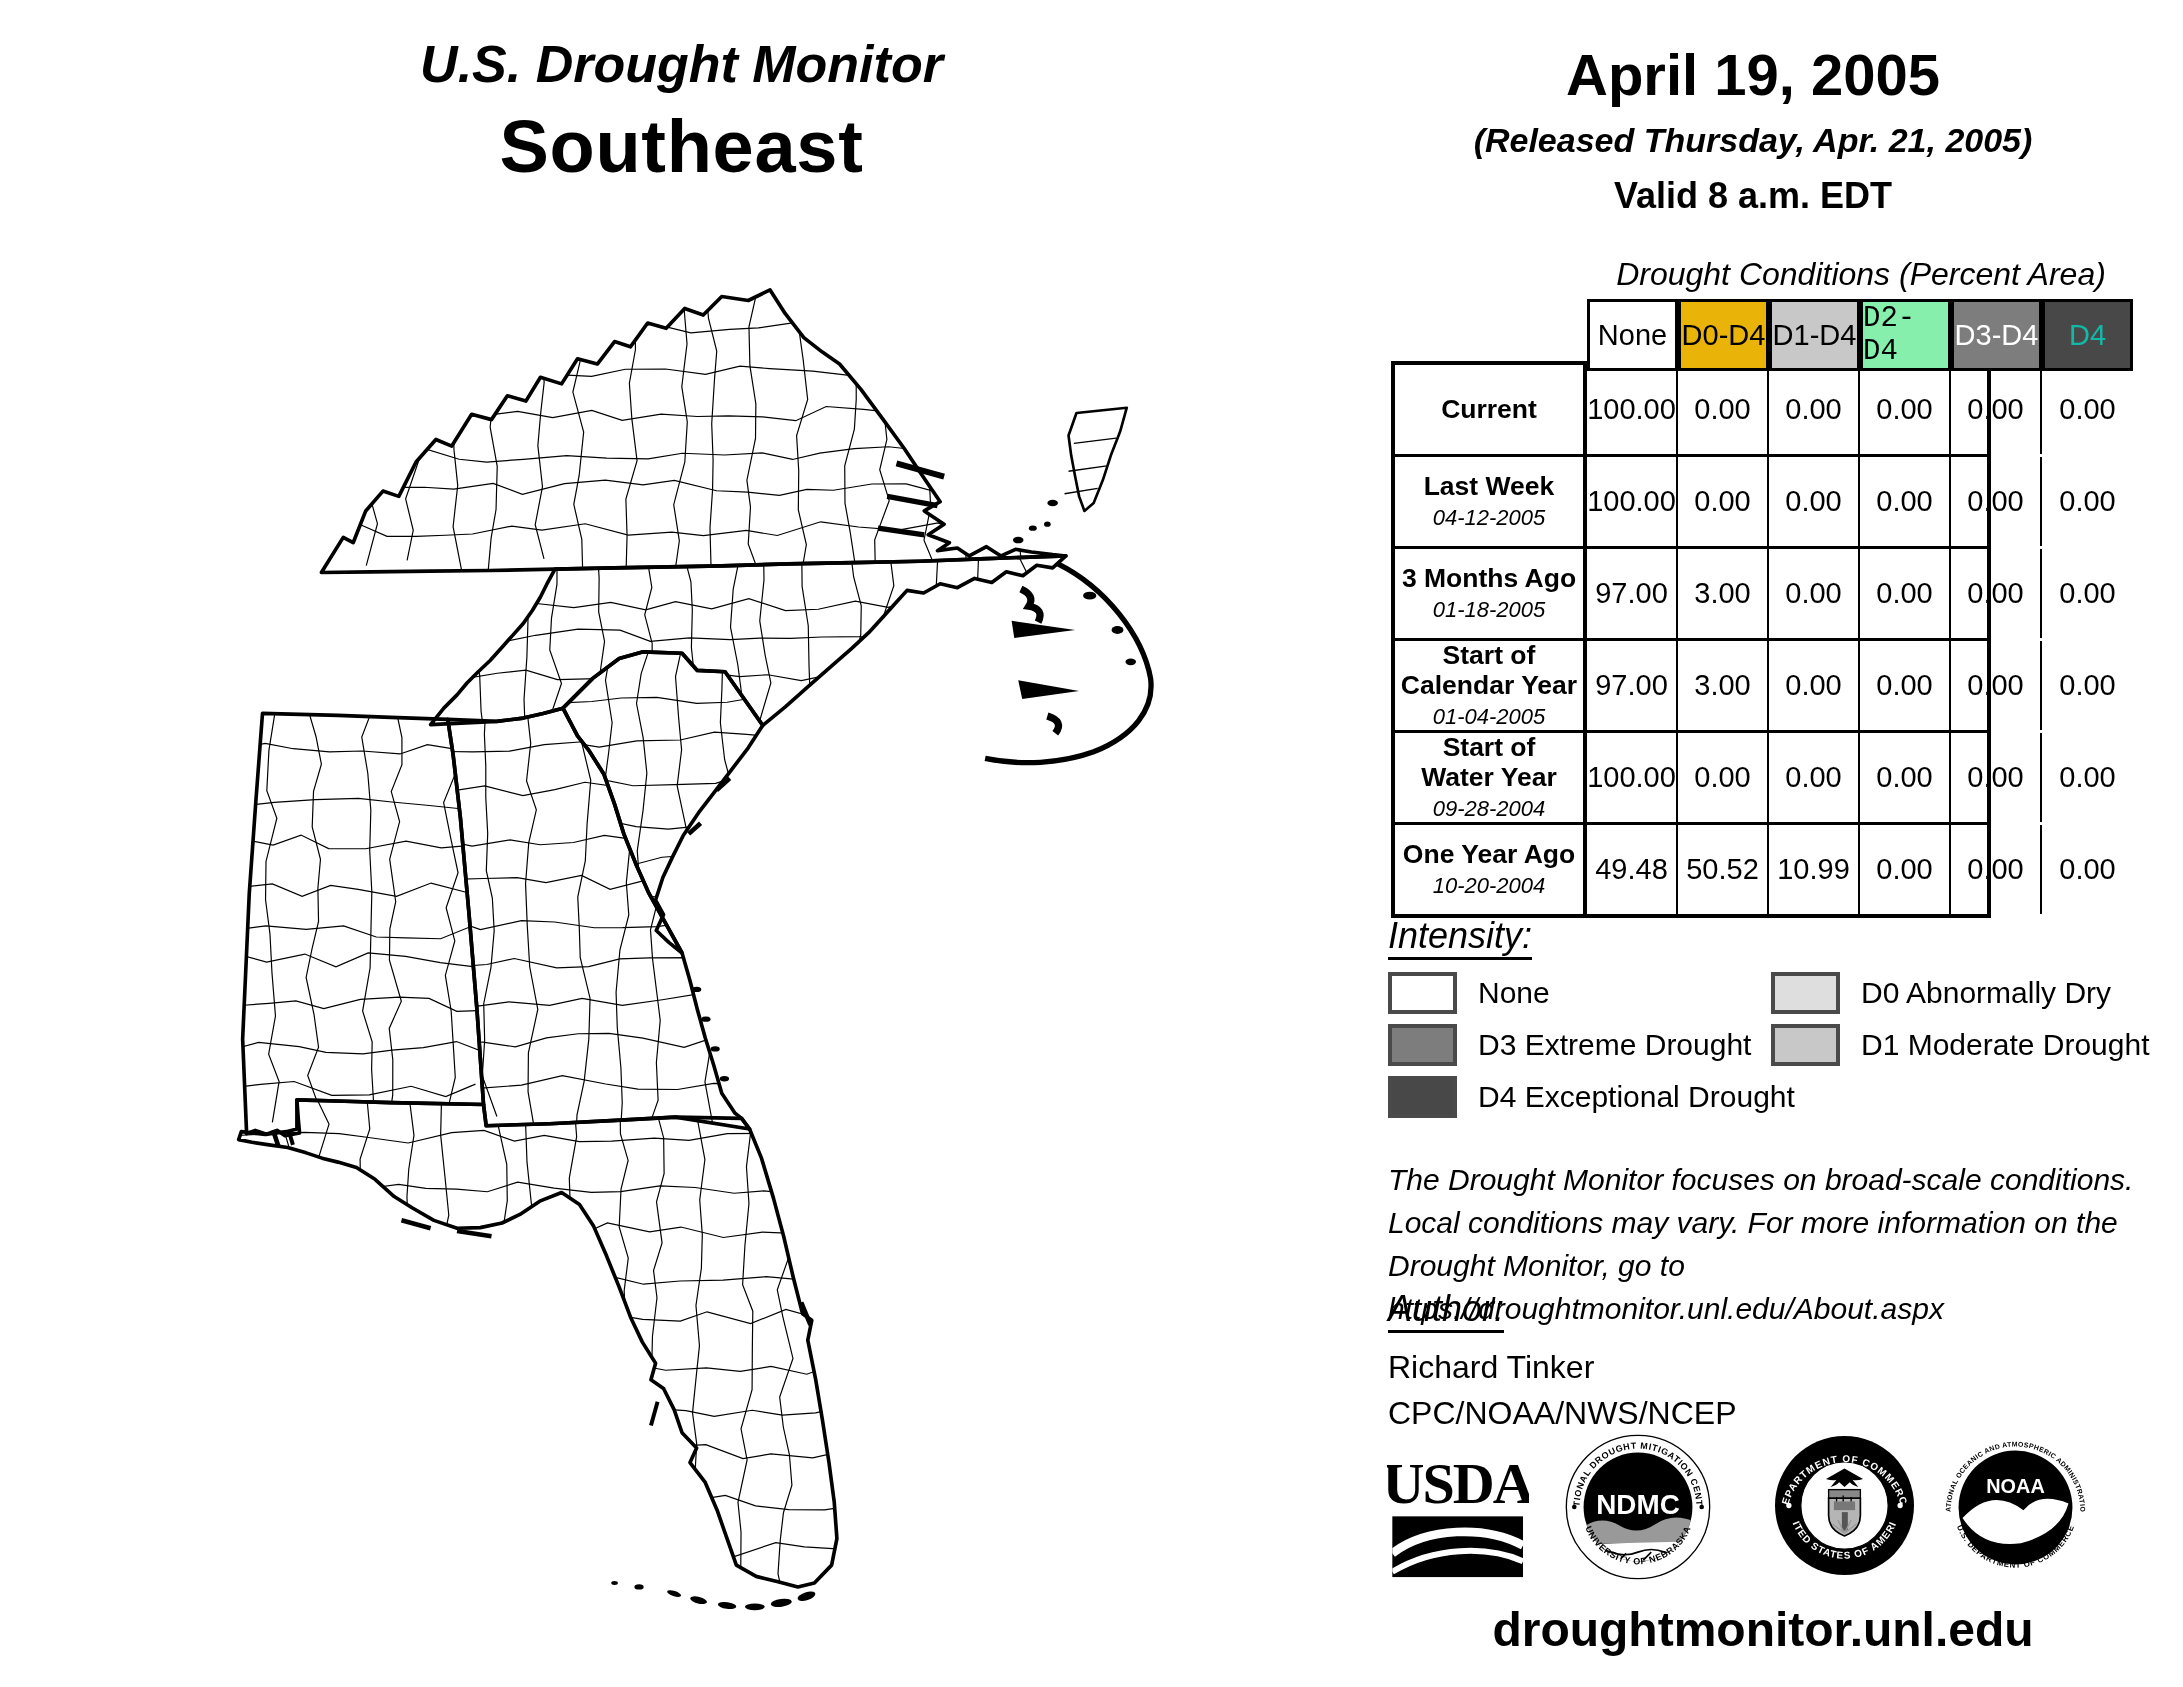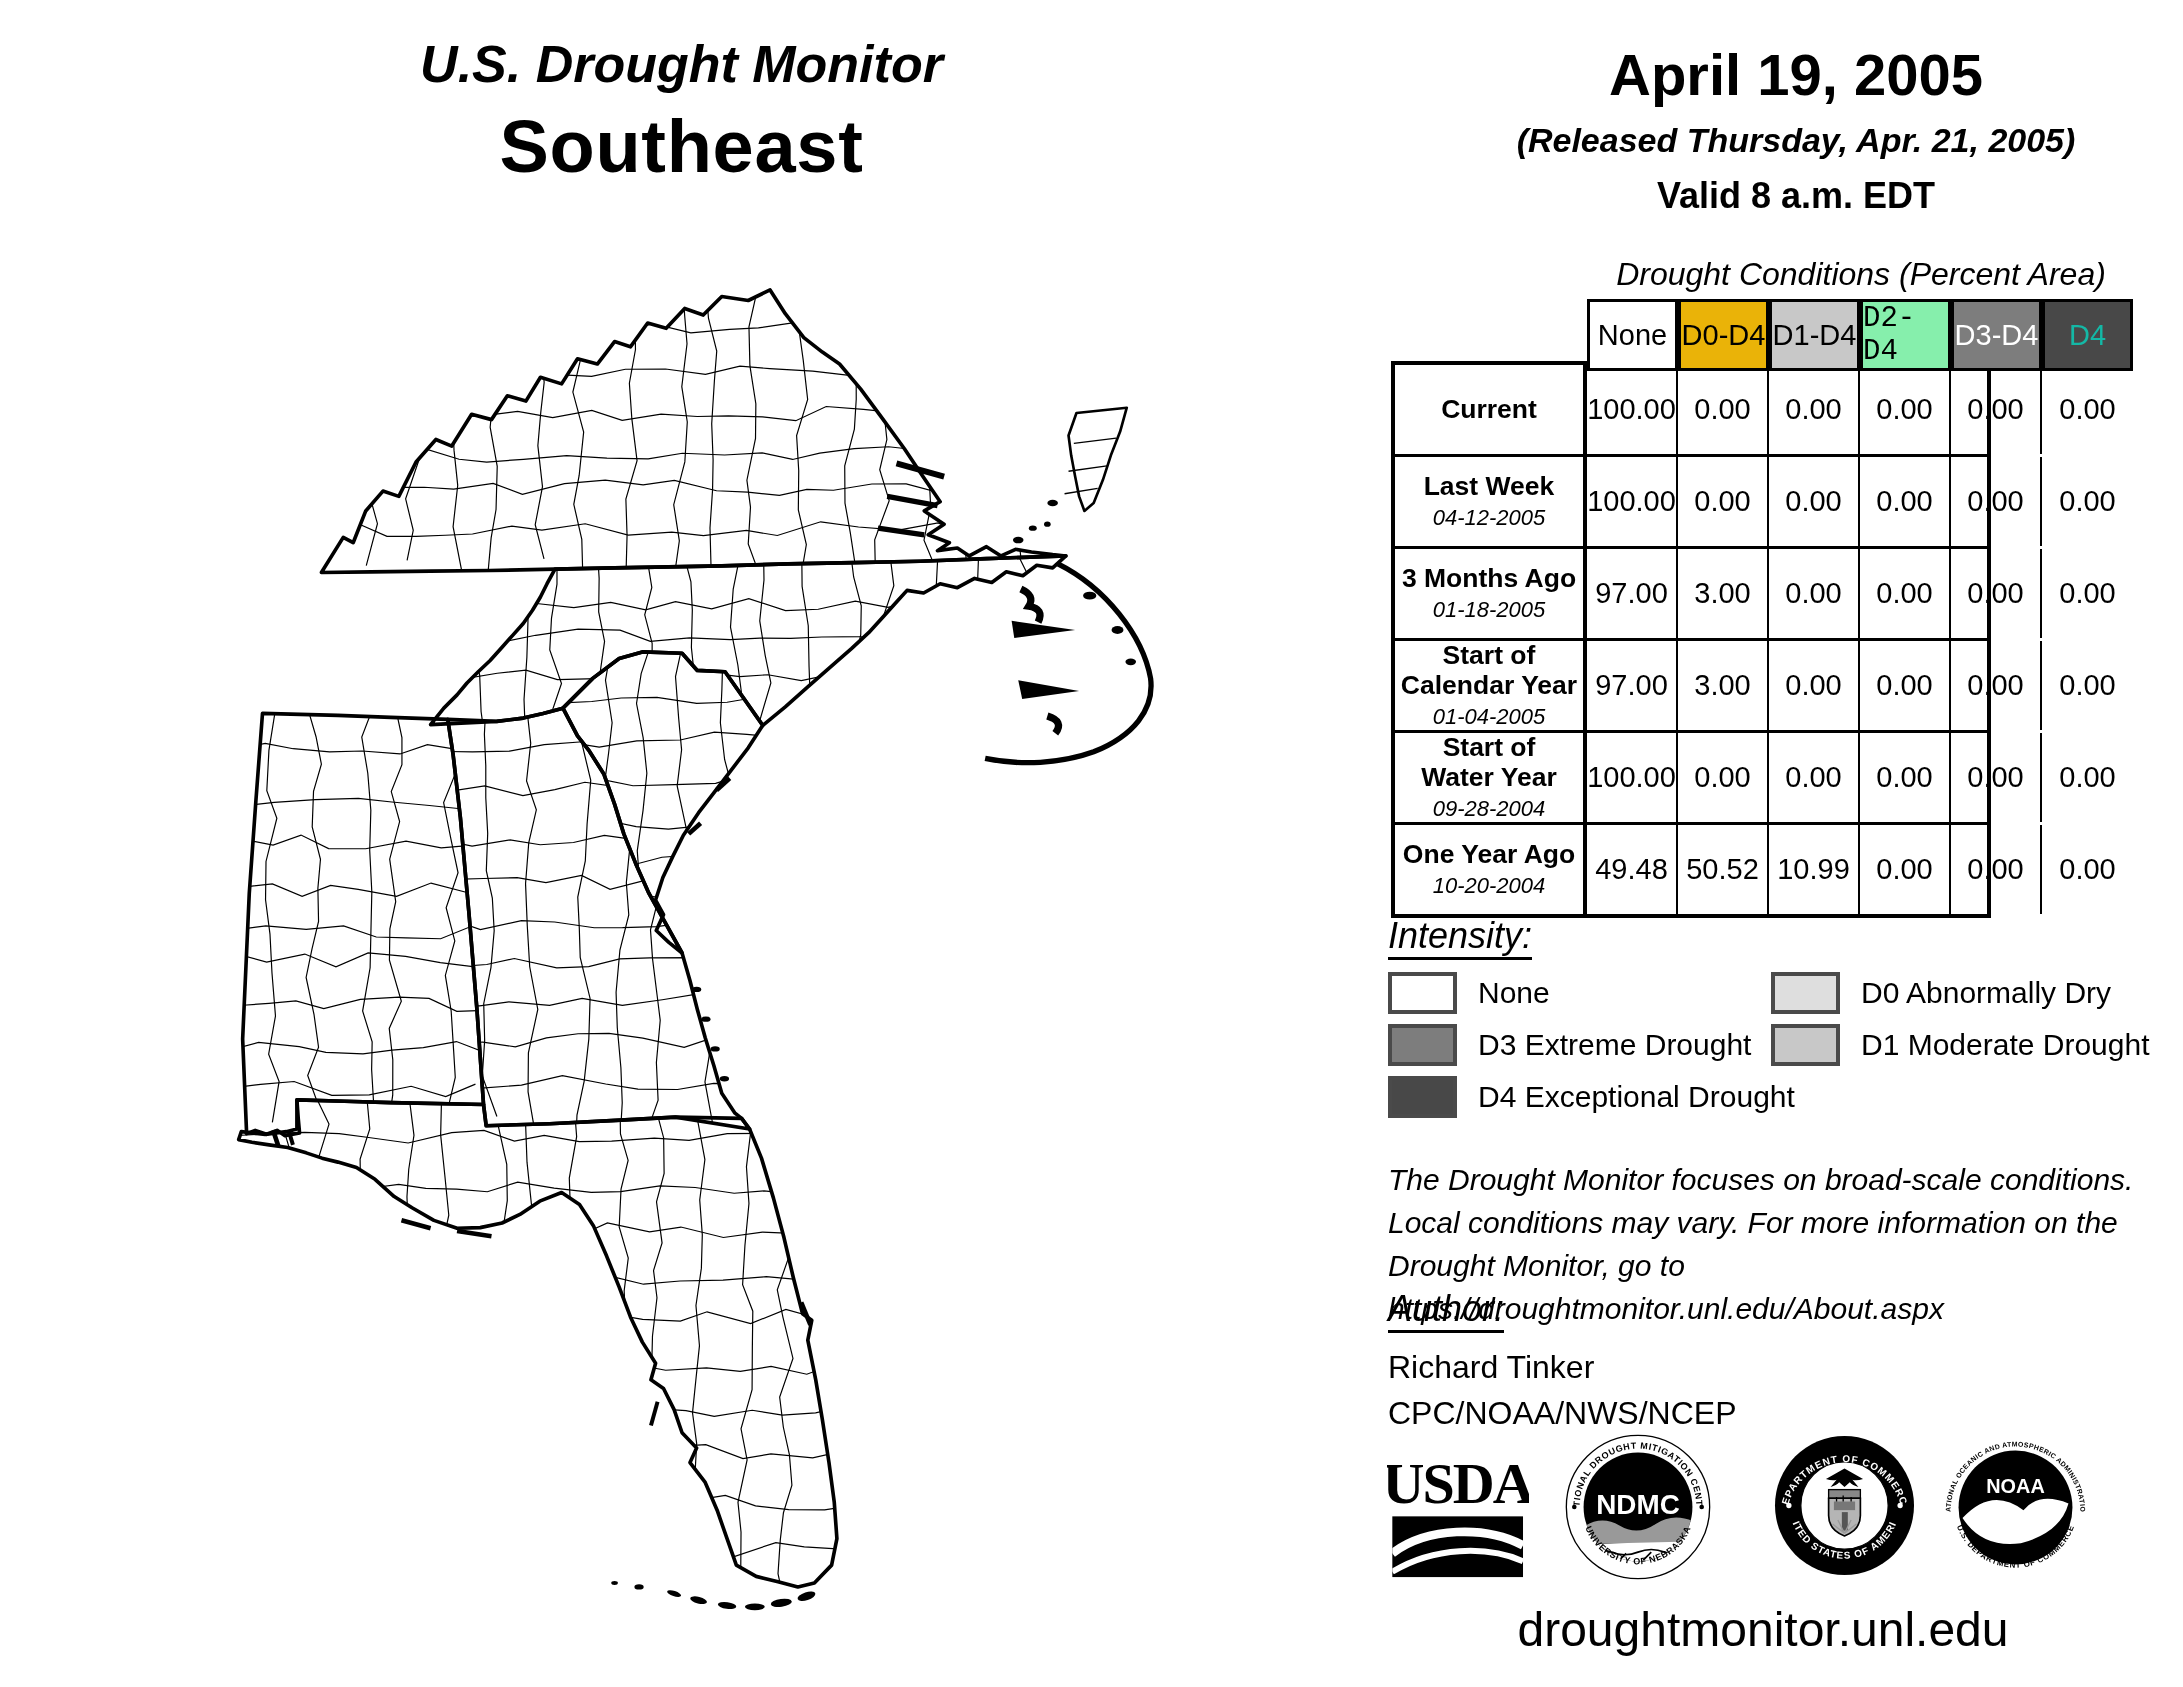--- a/index.html
+++ b/index.html
@@ -8,21 +8,21 @@
 
   
   .left-title{position:absolute;left:119px;top:38px;width:1125px;text-align:center;}
   .lt-main{font-size:52px;font-weight:bold;font-style:italic;line-height:1;}
   .lt-region{font-size:74px;font-weight:bold;line-height:1;margin-top:20px;letter-spacing:0.7px;}
 
   
   .map-wrap{position:absolute;left:60px;top:278px;width:1125px;height:1350px;}
 
   
-  .date-block{position:absolute;left:1424px;top:46px;width:744px;text-align:center;}
+  .date-block{position:absolute;left:1381px;top:46px;width:744px;text-align:center;}
   .db-date{font-size:58px;font-weight:bold;line-height:1;}
   .db-released{font-size:34px;font-weight:bold;font-style:italic;margin-top:18.5px;line-height:1;}
   .db-valid{font-size:36px;font-weight:bold;margin-top:21px;line-height:1;}
 
   .cond-title{position:absolute;left:1587px;top:258px;width:548px;text-align:center;
               font-size:32px;font-style:italic;line-height:1;}
 
   .dm-table{position:absolute;left:1391px;top:299px;width:744px;}
   .thead{display:grid;grid-template-columns:196px repeat(6,91px);height:62px;}
   .thead .h{box-sizing:border-box;border:3.3px solid #000;display:flex;align-items:center;
@@ -59,21 +59,21 @@
 
   .disclaimer{position:absolute;left:1388px;top:1159px;width:787px;font-size:30px;
               font-style:italic;line-height:1.43;}
   .author-title{position:absolute;left:1388px;top:1291px;font-size:36px;font-style:italic;
                 border-bottom:3.3px solid #000;padding-bottom:2.6px;line-height:1;}
   .author-name{position:absolute;left:1388px;top:1351px;font-size:32px;line-height:1;}
   .author-org{position:absolute;left:1388px;top:1397px;font-size:32px;line-height:1;}
 
   .logo{position:absolute;}
   .site{position:absolute;left:1391px;top:1606px;width:744px;text-align:center;
-        font-size:48px;font-weight:normal;line-height:1;}
+        font-size:48px;font-weight:bold;line-height:1;}
 </style>
 </head>
 <body>
 
 <div class="page">
 
   <div class="left-title">
     <div class="lt-main">U.S. Drought Monitor</div>
     <div class="lt-region">Southeast</div>
   </div>

